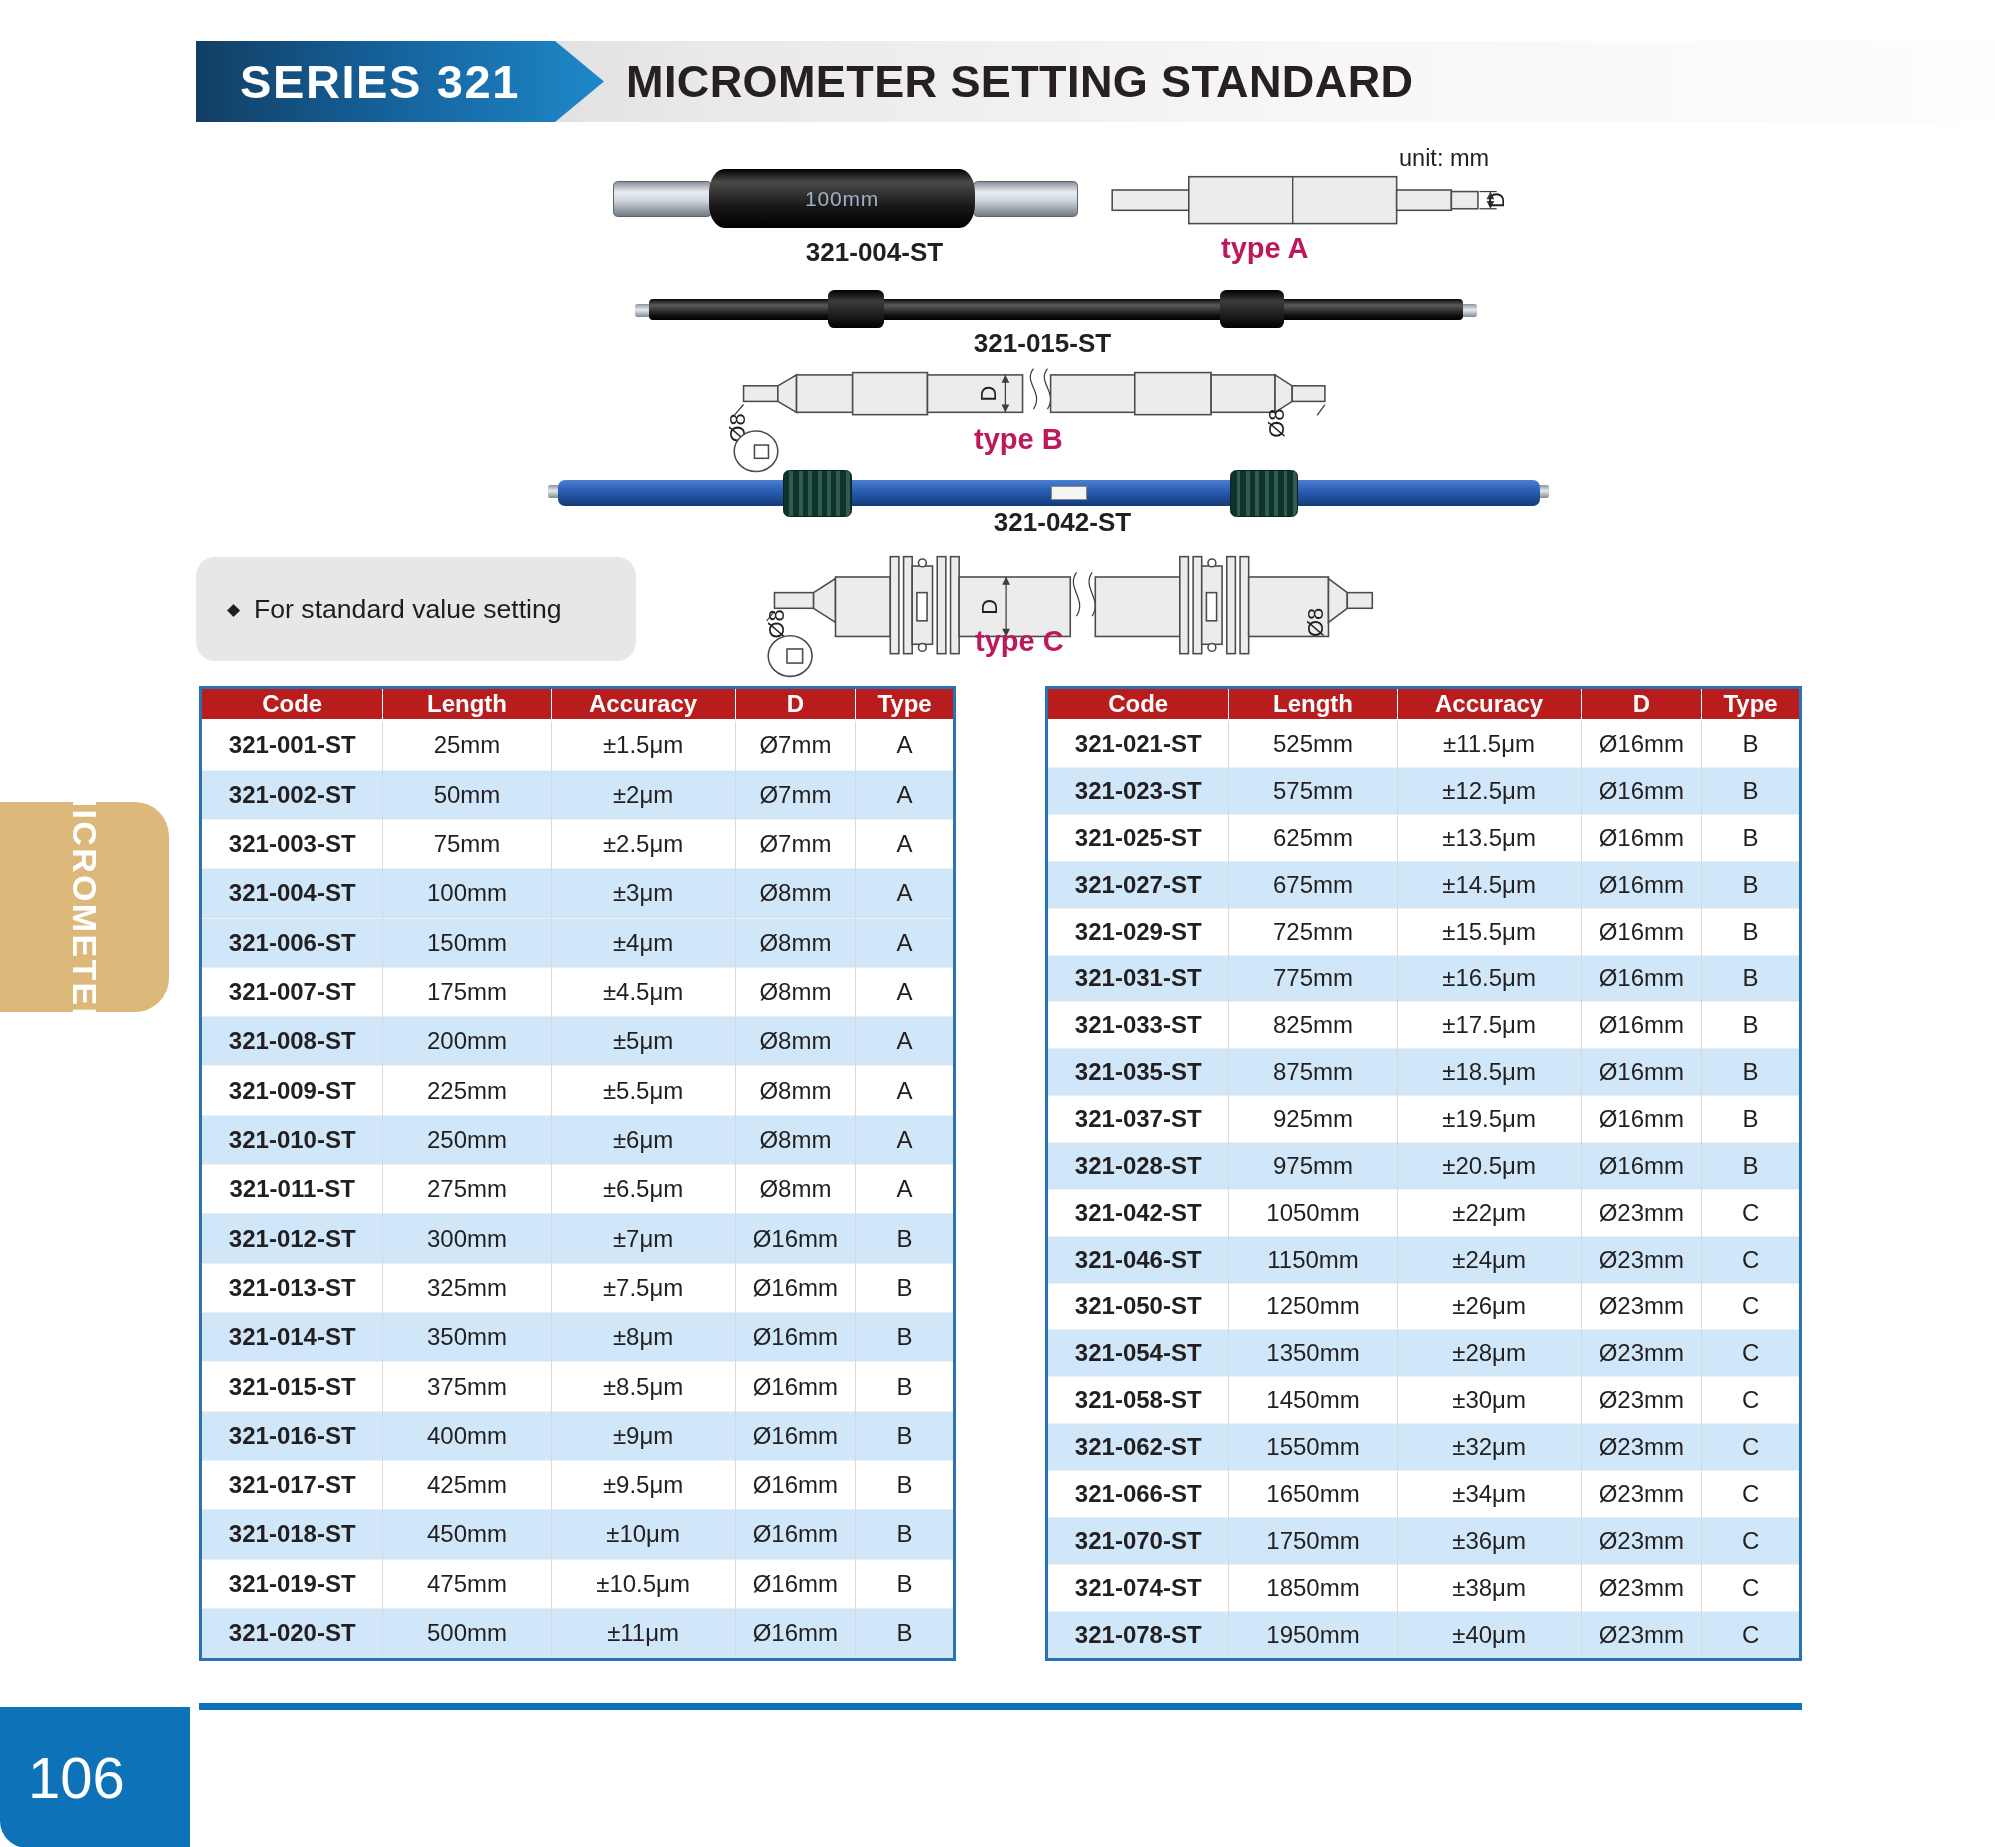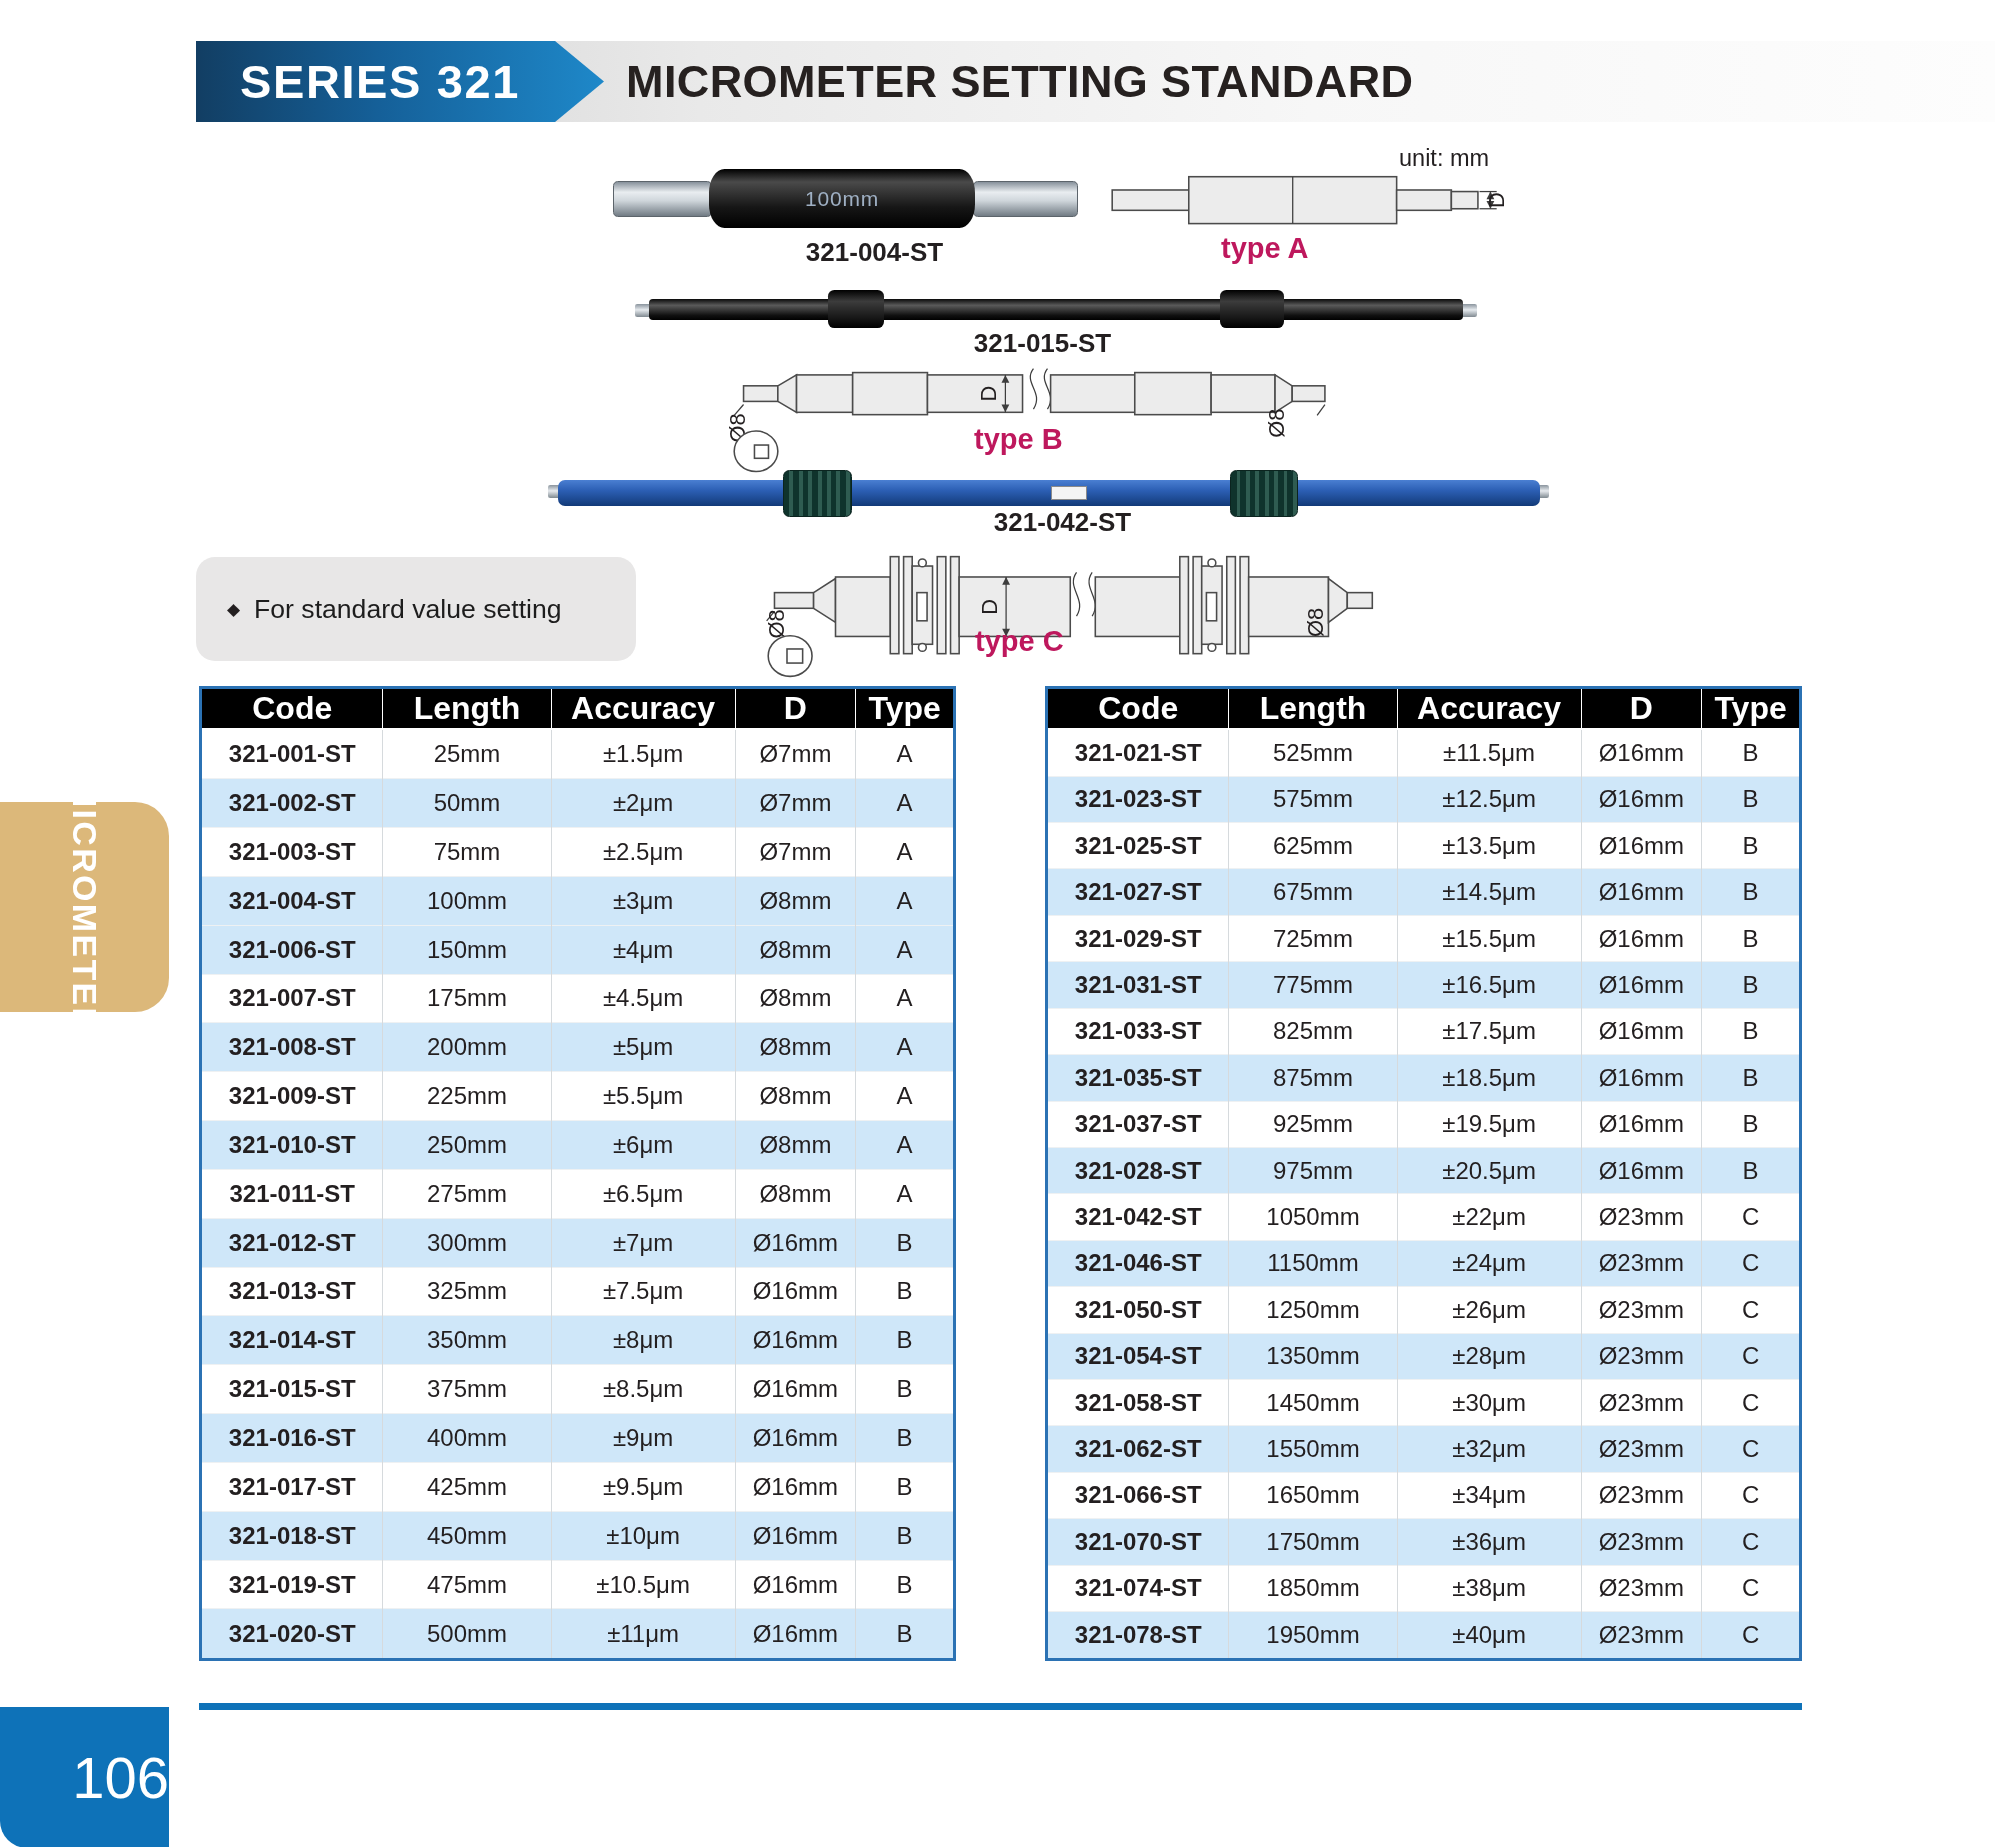--- a/index.html
+++ b/index.html
@@ -44,41 +44,41 @@
 
   
   .note-box{left:196px;top:557px;width:440px;height:104px;background:#e8e7e7;border-radius:19px;
     display:flex;align-items:center;padding-left:31px;box-sizing:border-box;}
   .note-bullet{font-size:17px;margin-right:14px;color:#231f20;}
   .note-text{font-size:26.6px;color:#1d1d1d;}
 
   
   .spec-table{position:absolute;top:686px;width:757px;height:975px;border-collapse:collapse;
     table-layout:fixed;border:3.1px solid #2b72b4;background:#fff;}
-  .spec-table th{background:#000000;color:#ffffff;font-size:32px;font-weight:bold;
+  .spec-table th{background:#b91c1c;color:#ffffff;font-size:24px;font-weight:bold;
     border-bottom:2.3px solid #ffffff;}
   .spec-table th:not(:first-child){border-left:1.6px solid #ffffff;}
   .spec-table td{font-size:24px;text-align:center;color:#231f20;}
   .spec-table td:not(:first-child){border-left:1.6px solid #d6dadd;}
   .spec-table tbody tr:not(:first-child) td{border-top:1.6px solid #eef1f3;}
   .spec-table tr.alt td{background:#cfe7f9;}
   .spec-table td.code{font-weight:bold;}
   .spec-table col:nth-child(1){width:24.2%;}
   .spec-table col:nth-child(2){width:22.3%;}
   .spec-table col:nth-child(3){width:24.4%;}
   .spec-table col:nth-child(4){width:16.0%;}
   .spec-table col:nth-child(5){width:13.1%;}
 
   
   .side-tab{left:0;top:802px;width:169px;height:210px;background:#dcb87a;
     border-radius:0 34px 34px 0;display:flex;align-items:center;justify-content:center;}
   .side-tab span{writing-mode:vertical-rl;font-size:34px;font-weight:bold;color:#ffffff;letter-spacing:2.3px;}
   .footer-line{left:199px;top:1703px;width:1603px;height:7px;background:#0e72b8;}
-  .page-num-box{left:0;top:1707px;width:169px;height:141px;background:#0e72b8;
-    display:flex;align-items:center;justify-content:flex-end;padding-left:28px;box-sizing:border-box;}
+  .page-num-box{left:0;top:1707px;width:190px;height:141px;background:#0e72b8;
+    display:flex;align-items:center;justify-content:flex-start;padding-left:28px;box-sizing:border-box;}
   .page-num{font-size:58px;color:#ffffff;}
 </style>
 </head>
 <body>
 
 <div class="page">
 
   <div class="abs banner-gray"></div>
   <div class="abs banner-arrow">
     <span class="series-text">SERIES 321</span>

